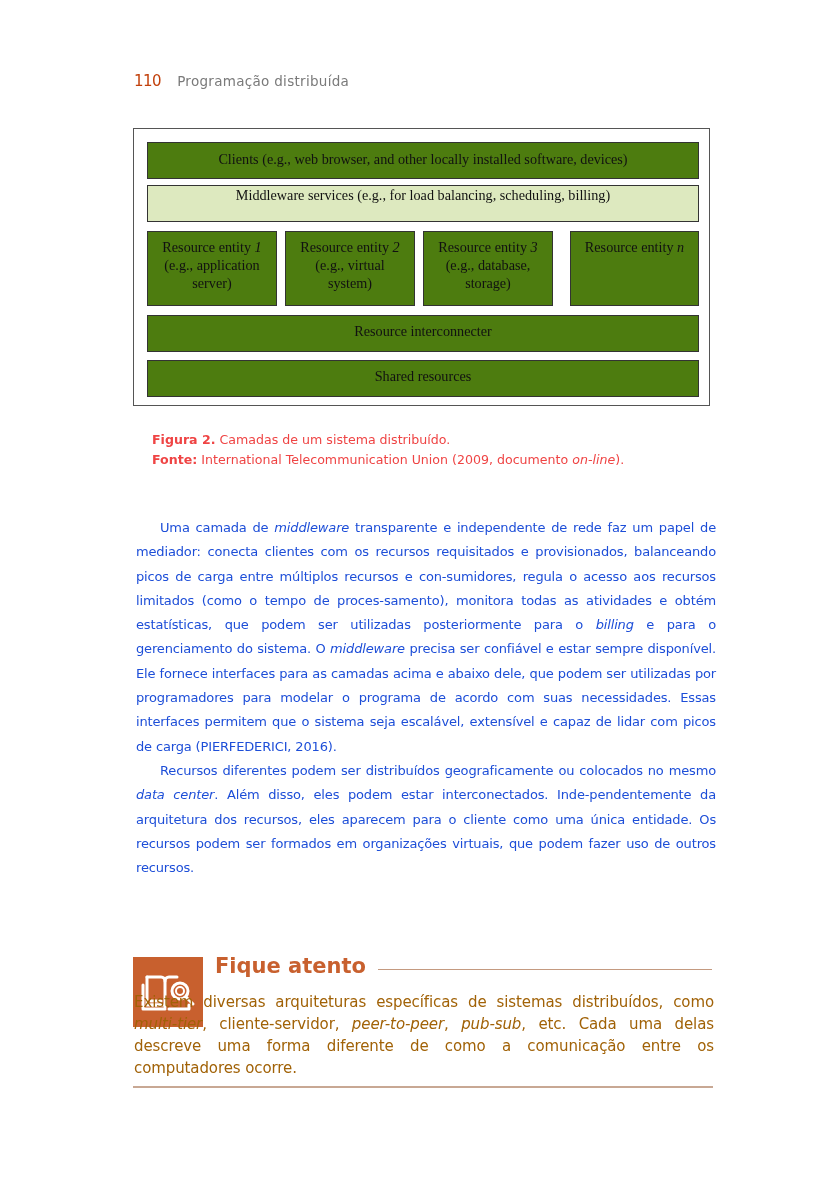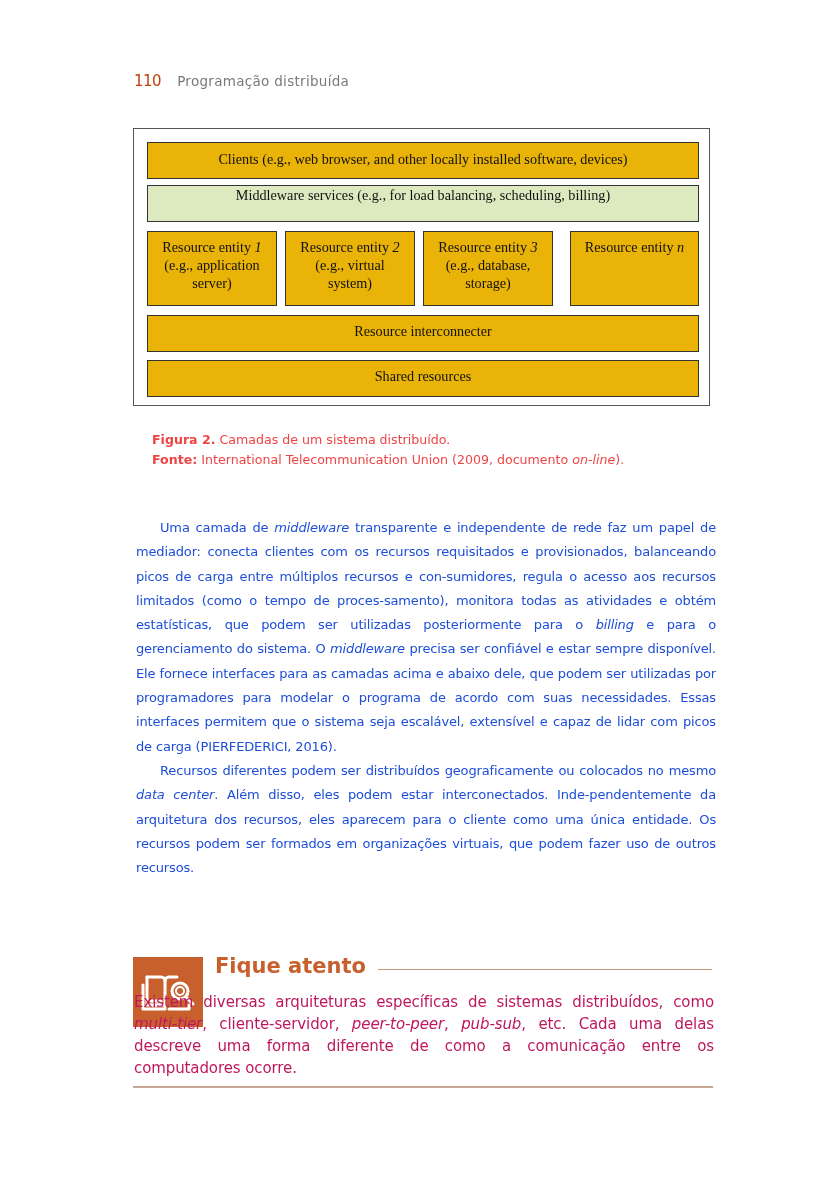--- a/index.html
+++ b/index.html
@@ -3,21 +3,21 @@
 <meta charset="utf-8">
 <style>
   html, body { margin: 0; padding: 0; background: #ffffff; }
   body { width: 827px; height: 1200px; position: relative; overflow: hidden; font-family: "DejaVu Sans", sans-serif; color: #2b2b2b; }
 
   .header { position: absolute; left: 134px; top: 72px; font-size: 15px; display: flex; align-items: baseline; }
   .page-num { font-weight: normal; color: #c2410c; font-size: 15px; letter-spacing: -0.5px; }
   .running-title { margin-left: 16px; color: #7a7a7a; font-size: 13.5px; letter-spacing: 0.3px; }
 
   .figure { position: absolute; left: 133px; top: 128px; width: 577px; height: 278px; border: 1.5px solid #555; box-sizing: border-box; background: #fff; }
-  .fbox { position: absolute; border: 1.3px solid #333; box-sizing: border-box; background: #eab308; font-family: "Liberation Serif", serif; font-size: 14.2px; color: #111; text-align: center; line-height: 18px; }
+  .fbox { position: absolute; border: 1.3px solid #333; box-sizing: border-box; background: #4d7c0f; font-family: "Liberation Serif", serif; font-size: 14.2px; color: #111; text-align: center; line-height: 18px; }
   .fbox.green { background: #dde9bf; }
   .fbox .t { display: block; }
   .clients { left: 13px; top: 13px; width: 552px; height: 37px; padding-top: 7px; }
   .middleware { left: 13px; top: 56px; width: 552px; height: 37px; padding-top: 0; }
   .res { top: 102px; height: 75px; padding-top: 6px; }
   .res1 { left: 13px; width: 130px; }
   .res2 { left: 151px; width: 130px; }
   .res3 { left: 289px; width: 130px; }
   .resn { left: 436px; width: 129px; }
   .interconnect { left: 13px; top: 186px; width: 552px; height: 37px; padding-top: 6px; }
@@ -25,21 +25,21 @@
 
   .caption { position: absolute; left: 152px; top: 430px; font-size: 12.6px; color: #ef4444; line-height: 20px; }
   .caption b { font-weight: bold; }
 
   .body-text { position: absolute; left: 136px; top: 516px; width: 580px; font-size: 13px; line-height: 24.3px; color: #1d4ed8; text-align: justify; letter-spacing: -0.15px; }
   .body-text p { margin: 0; text-indent: 24px; }
 
   .callout-icon { position: absolute; left: 133px; top: 957px; width: 70px; height: 70px; background: #c8602e; }
   .callout-title { position: absolute; left: 215px; top: 954px; font-family: "DejaVu Sans", sans-serif; font-weight: bold; font-size: 21px; color: #c8602e; }
   .callout-rule { position: absolute; left: 378px; top: 969px; width: 334px; height: 1px; background: #c49a80; }
-  .callout-text { position: absolute; left: 134px; top: 991px; width: 580px; font-size: 15px; line-height: 22px; color: #be185d; text-align: justify; letter-spacing: -0.1px; }
+  .callout-text { position: absolute; left: 134px; top: 991px; width: 580px; font-size: 15px; line-height: 22px; color: #a16207; text-align: justify; letter-spacing: -0.1px; }
   .bottom-rule { position: absolute; left: 133px; top: 1086px; width: 580px; height: 1.5px; background: #c8a894; }
 </style>
 </head>
 <body>
 
 <div class="header">
   <span class="page-num">110</span>
   <span class="running-title">Programação distribuída</span>
 </div>
 

